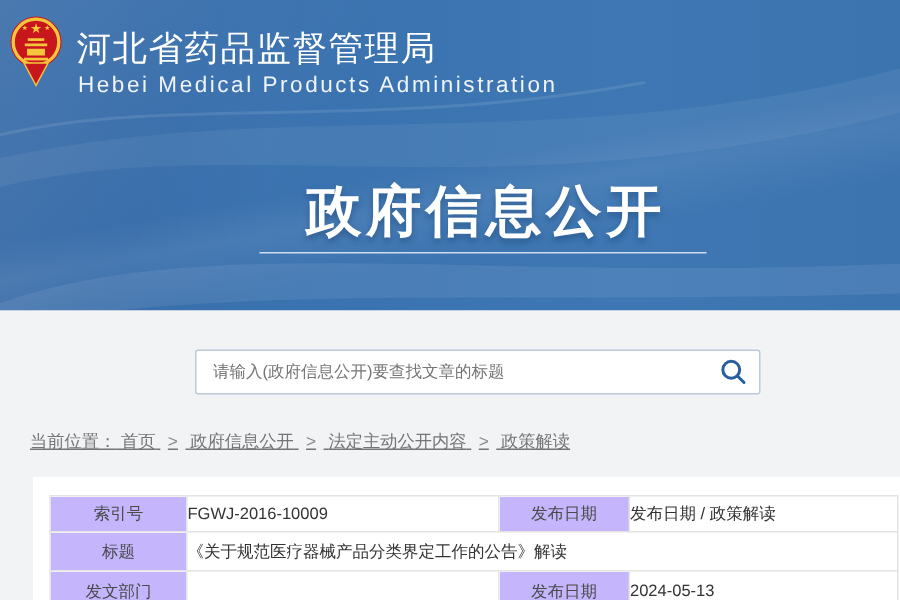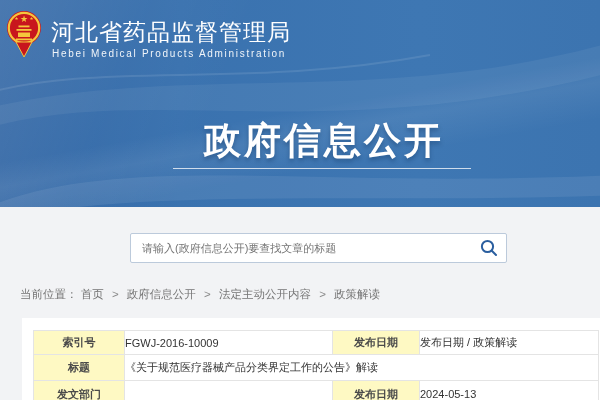--- a/index.html
+++ b/index.html
@@ -11,49 +11,49 @@
     position:absolute;left:0;top:0;width:600px;height:207px;
     background:
       linear-gradient(112deg, rgba(255,255,255,0.14) 0%, rgba(255,255,255,0.03) 22%, rgba(255,255,255,0) 38%),
       linear-gradient(170deg, rgba(255,255,255,0) 52%, rgba(255,255,255,0.07) 60%, rgba(255,255,255,0) 72%),
       linear-gradient(90deg, #2d63a3 0%, #3a72af 30%, #3e77b3 70%, #3c74b0 100%);
   }
   .hero-waves{position:absolute;left:0;top:0;}
   .brand{position:absolute;left:6px;top:7px;display:flex;align-items:flex-start;}
   .brand-text{margin-left:9px;padding-top:12px;}
   .site-name{margin:0;font-size:23px;line-height:26px;font-weight:normal;color:#ffffff;letter-spacing:1px;}
-  .site-name-en{margin:3px 0 0 1px;font-size:10px;color:rgba(255,255,255,0.92);letter-spacing:1.7px;}
+  .site-name-en{margin:3px 0 0 1px;font-size:15px;color:rgba(255,255,255,0.92);letter-spacing:1.7px;}
   .banner-title{
     position:absolute;top:116px;left:24px;width:600px;text-align:center;
     font-size:37px;font-weight:bold;color:#ffffff;letter-spacing:3px;
     text-shadow:0 3px 4px rgba(10,40,80,0.35);
   }
   .banner-underline{position:absolute;top:168px;left:173px;width:298px;height:1px;background:rgba(255,255,255,0.75);}
 
   
   .content{position:absolute;left:0;top:207px;width:600px;height:193px;background:#f2f3f5;}
   .search-box{
     position:absolute;left:130px;top:26px;width:377px;height:30px;
     background:#ffffff;border:1px solid #bccadb;border-radius:2px;
     display:flex;align-items:center;box-sizing:border-box;gap:32px;
   }
   .search-input{
     flex:1;height:100%;border:0;outline:none;background:transparent;
     font-size:11px;color:#333;padding:0 8px 0 11px;font-family:"Liberation Sans", sans-serif;
   }
   .search-btn{width:34px;height:100%;border:0;background:transparent;cursor:pointer;
     display:flex;align-items:center;justify-content:center;padding:0;}
-  .breadcrumb{position:absolute;left:20px;top:80px;font-size:11.5px;color:#757575;white-space:nowrap;}
+  .breadcrumb{position:absolute;left:20px;top:80px;font-size:11.5px;color:#757575;white-space:nowrap;text-decoration:underline;}
   .breadcrumb .bc-link{color:#757575;cursor:pointer;}
   .breadcrumb .bc-sep{margin:0 5px;color:#8a8a8a;}
 
   .card{position:absolute;left:22px;top:111px;width:578px;height:95px;background:#ffffff;}
   table.doc{border-collapse:collapse;table-layout:fixed;margin:12px 0 0 11px;width:565px;font-size:11px;}
   table.doc td{border:1px solid #e4e4e4;padding:0;overflow:hidden;white-space:nowrap;}
-  td.lbl{background:#fef9c3;color:#4a4a4a;text-align:center;font-weight:bold;}
+  td.lbl{background:#c4b5fd;color:#4a4a4a;text-align:center;}
   td.val{color:#333333;padding-left:9px;}
   tr.r1 td{height:23px;}
   tr.r2 td{height:25px;}
   tr.r3 td{height:26px;}
 </style>
 </head>
 <body>
 
 <div class="page">
 

